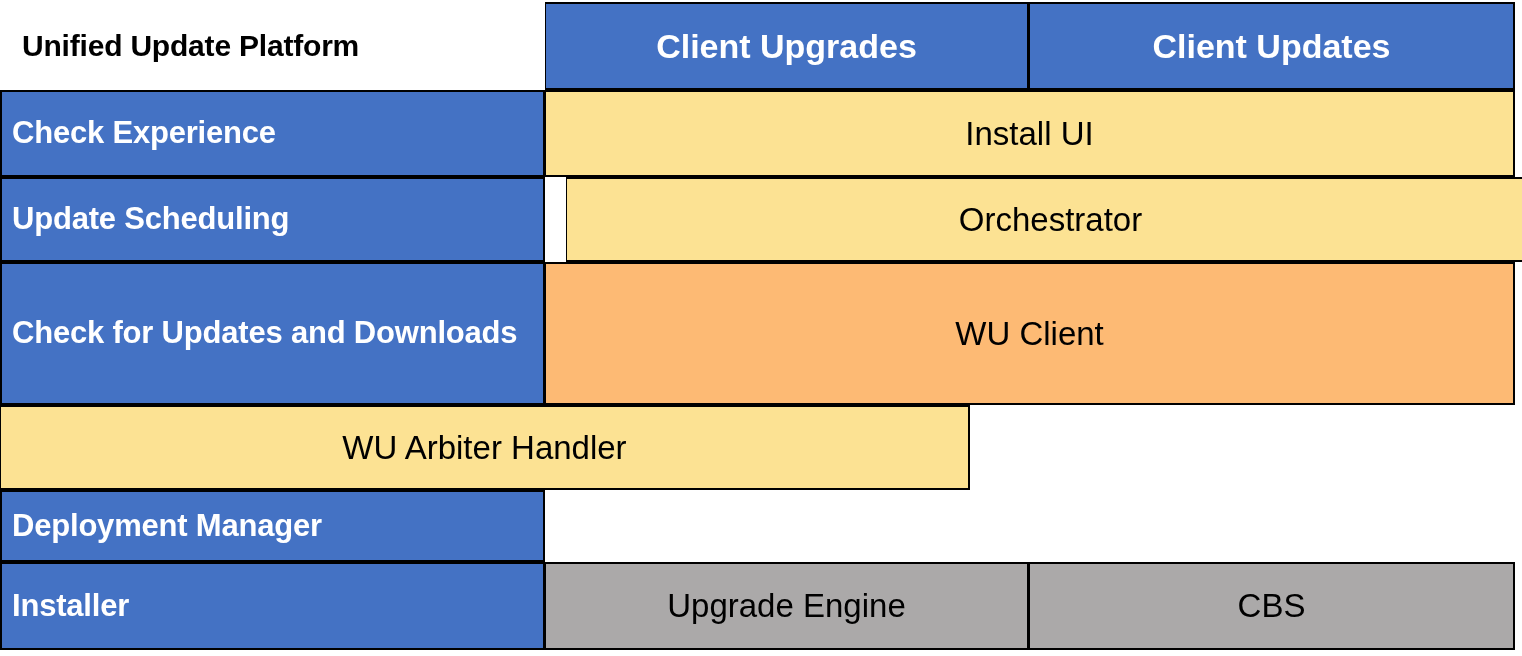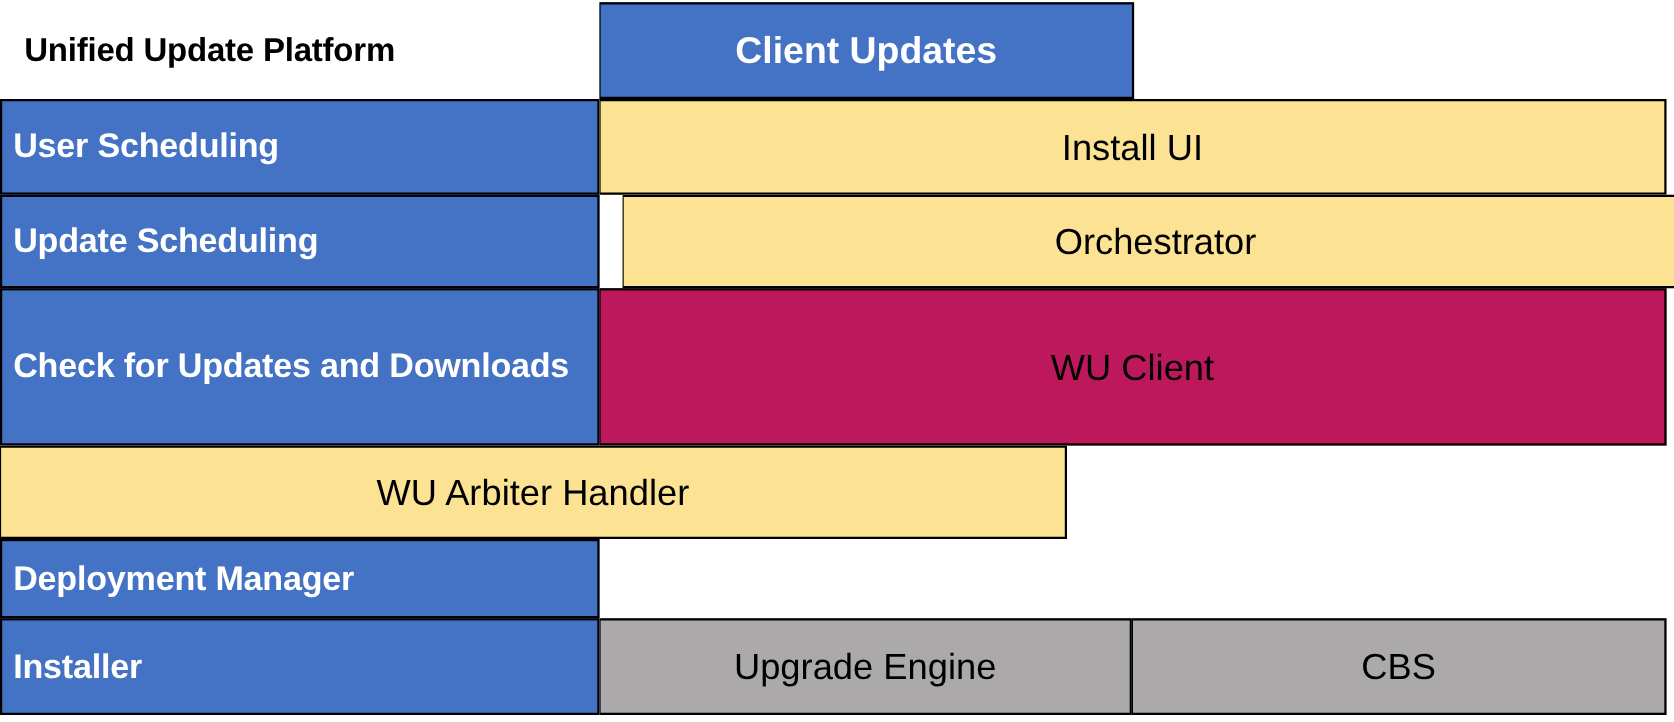--- a/index.html
+++ b/index.html
@@ -106,21 +106,21 @@
   .head-cell.left-half {
     width: 484px;
     min-width: 484px;
   }
   .head-cell.right-half {
     width: 486px;
     min-width: 486px;
   }
 
   .fill-yellow { background: #fce293; }
-  .fill-green  { background: #be185d; }
+  .fill-green  { background: #fdba74; }
   .fill-gray   { background: #aba9a9; }
 
   
   #row-header  { top: 2px;   height: 88px; }
   #row-ux      { top: 90px;  height: 87px; }
   #row-sched   { top: 177px; height: 85px; gap: 21px; }
   #row-check   { top: 262px; height: 143px; }
   #row-install { top: 405px; height: 85px; }
   #row-deploy  { top: 490px; height: 72px; }
   #row-installer { top: 562px; height: 88px; }
@@ -137,28 +137,31 @@
 </style>
 </head>
 <body>
 
 <div id="uup-table">
 
   <div class="row" id="row-header">
     <div class="label-cell corner">
       <span class="wrap">Unified Update Platform</span>
     </div>
+    <div class="head-cell left-half">
+      <span>Client Upgrades</span>
+    </div>
     <div class="head-cell right-half">
       <span>Client Updates</span>
     </div>
   </div>
 
   <div class="row" id="row-ux">
     <div class="label-cell">
-      <span class="wrap">User Scheduling</span>
+      <span class="wrap">Check Experience</span>
     </div>
     <div class="value-cell full fill-yellow">
       <span>Install UI</span>
     </div>
   </div>
 
   <div class="row" id="row-sched">
     <div class="label-cell">
       <span class="wrap">Update Scheduling</span>
     </div>

